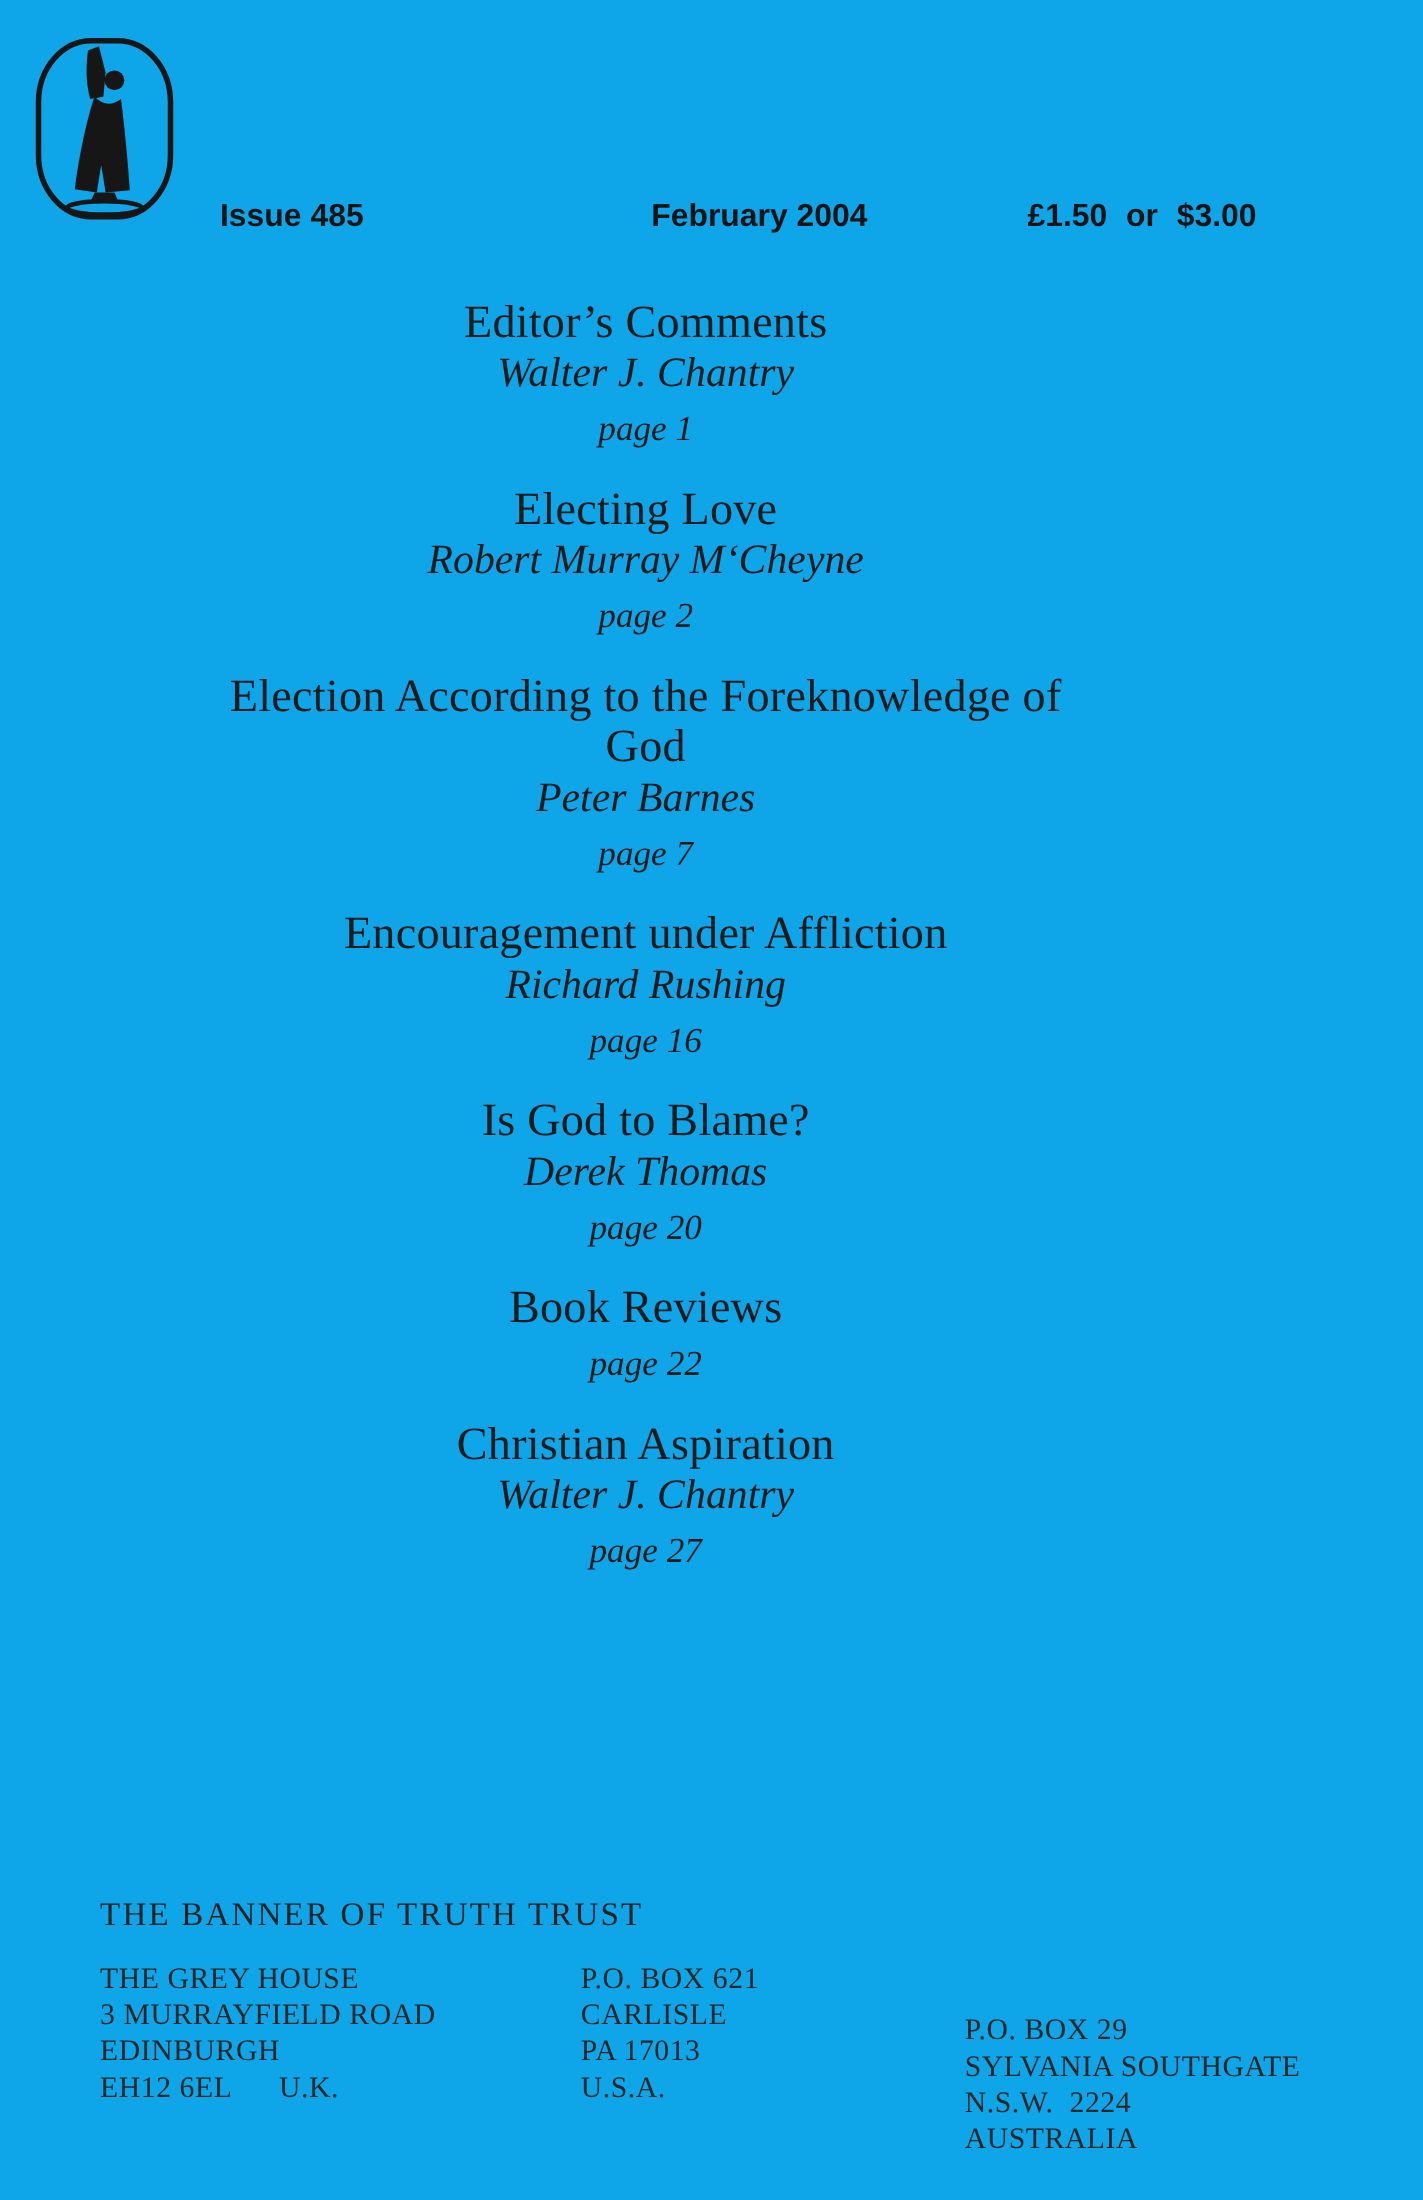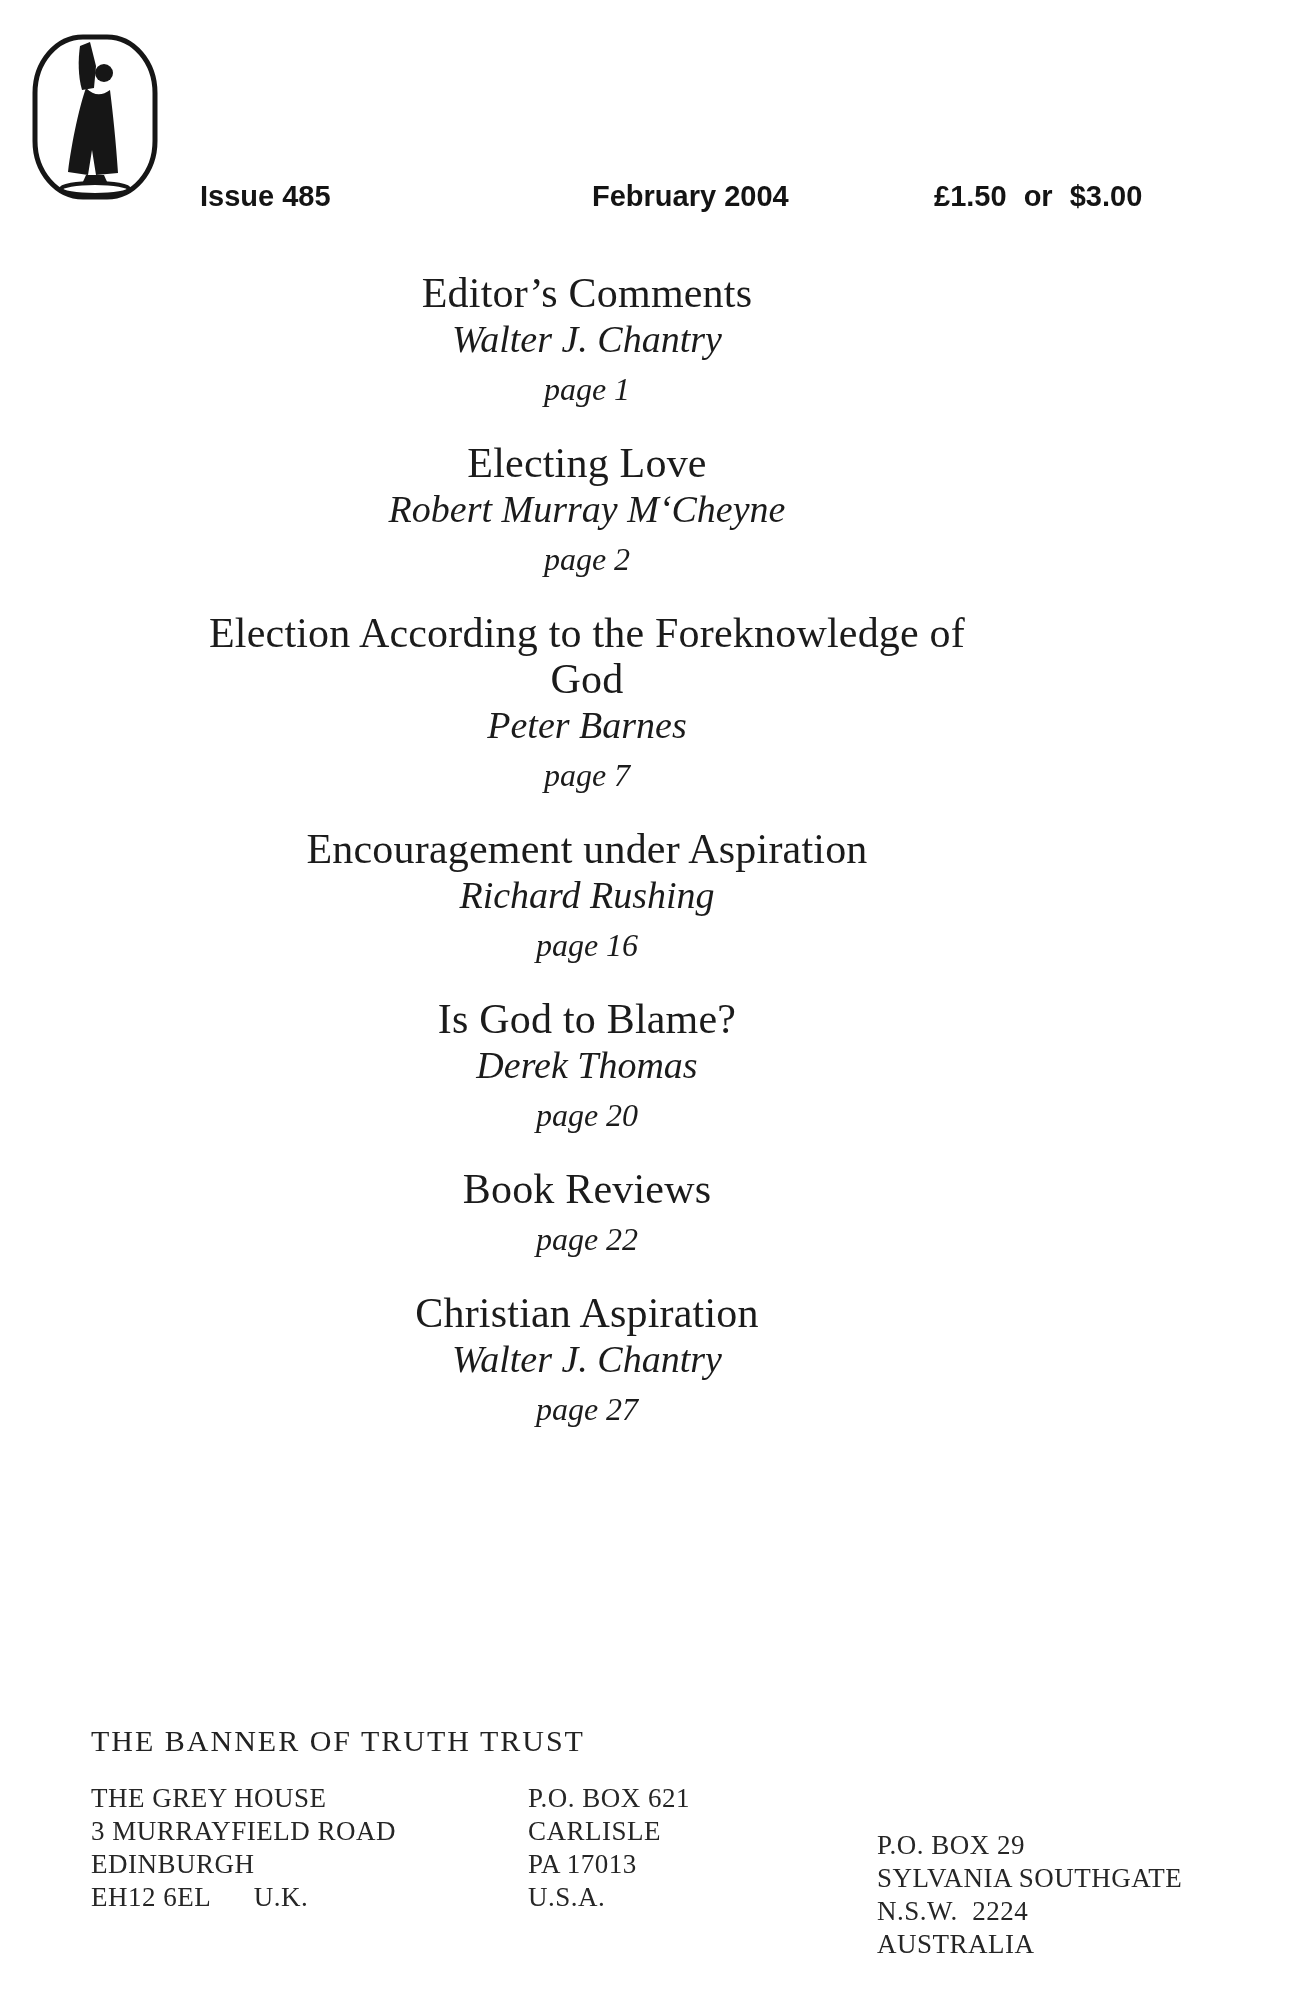--- a/index.html
+++ b/index.html
@@ -1,21 +1,21 @@
 <!DOCTYPE html>
 <html><head>
 <meta charset="utf-8">
 <style>
   html, body { margin: 0; padding: 0; background: #e8e8e8; }
   .page {
     position: relative;
     width: 1294px;
     height: 2000px;
     margin: 0 auto;
-    background: #ffffff;
+    background: #0ea5e9;
     color: #1b1b1b;
     font-family: "Liberation Serif", "DejaVu Serif", serif;
     overflow: hidden;
   }
 
   
   .logo {
     position: absolute;
     left: 30px;
     top: 32px;
@@ -132,21 +132,21 @@
     </div>
 
     <div class="entry">
       <div class="entry-title">Election According to the Foreknowledge of God</div>
       <div class="entry-author">Peter Barnes</div>
       <div class="entry-page">page 7</div>
     </div>
 
 
     <div class="entry">
-      <div class="entry-title">Encouragement under Aspiration</div>
+      <div class="entry-title">Encouragement under Affliction</div>
       <div class="entry-author">Richard Rushing</div>
       <div class="entry-page">page 16</div>
     </div>
 
     <div class="entry">
       <div class="entry-title">Is God to Blame?</div>
       <div class="entry-author">Derek Thomas</div>
       <div class="entry-page">page 20</div>
     </div>
 

